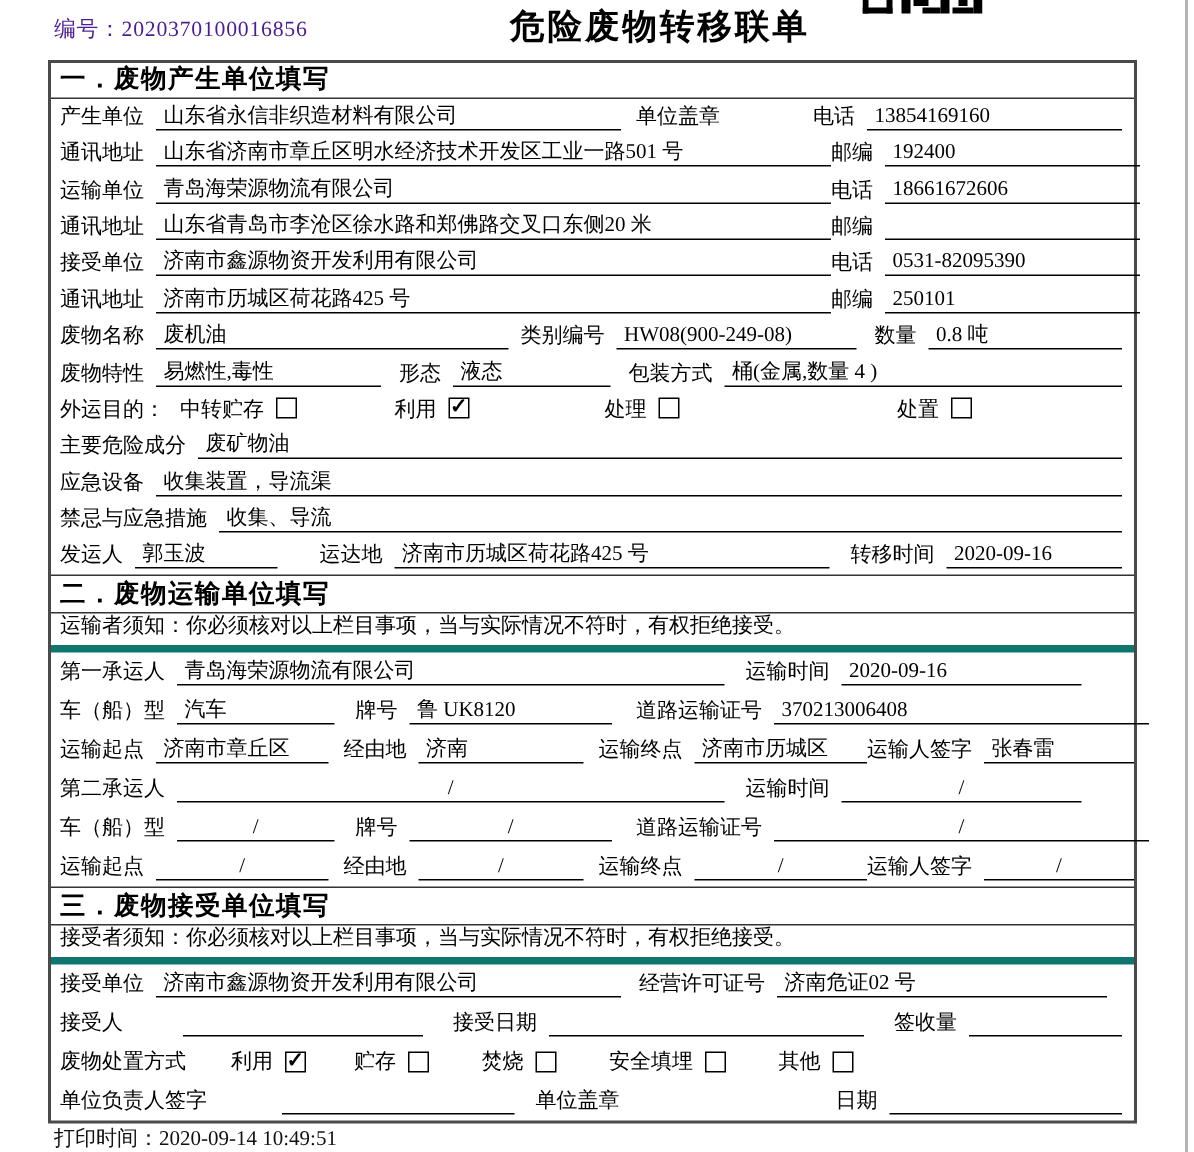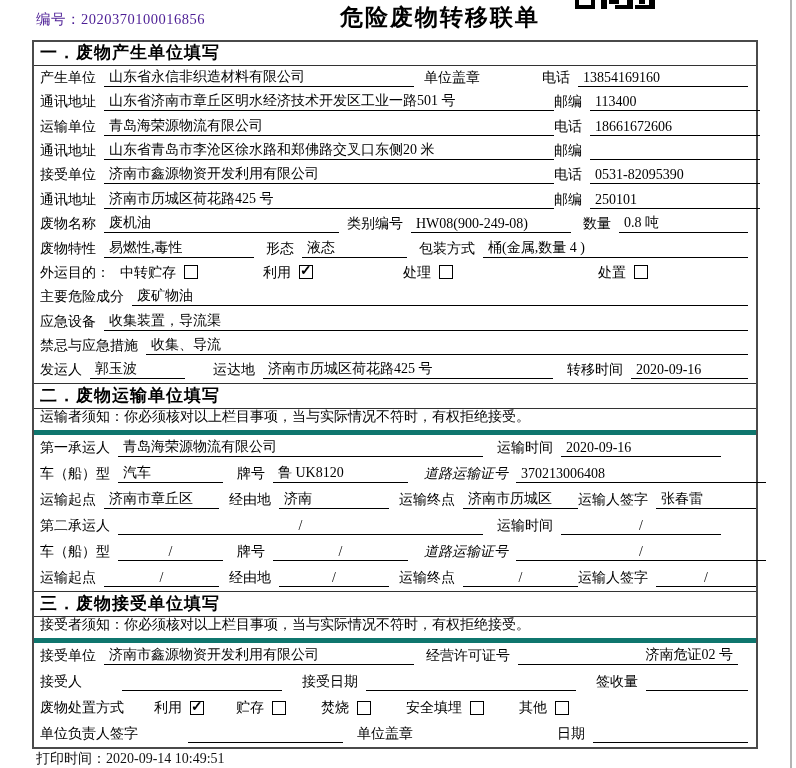--- a/index.html
+++ b/index.html
@@ -22,26 +22,26 @@
   .sec-head{font-weight:bold;font-size:17px;border-bottom:1px solid #333;align-items:center;padding-bottom:2px;
     font-family:"Liberation Sans","DejaVu Sans",sans-serif;letter-spacing:1px;}
   .sec2 .sec-head,.sec3 .sec-head{border-top:1px solid #333;}
   .notice{border-bottom:5px solid #0f766e;}
   .lbl{flex:none;}
   .val{flex:none;border-bottom:1px solid #000;margin-left:8px;padding:0 5px;min-height:15px;}
   .fill{flex:1;}
   .c{text-align:center;}
   .right-grp{margin-left:auto;display:flex;align-items:flex-end;}
   .ml8{margin-left:8px;}.ml10{margin-left:10px;}.ml12{margin-left:12px;}.ml14{margin-left:14px;}
-  .ml16{margin-left:16px;font-style:italic;}.ml20{margin-left:20px;}.ml28{margin-left:28px;}.ml30{margin-left:30px;}
+  .ml16{margin-left:16px;}.ml20{margin-left:20px;}.ml28{margin-left:28px;}.ml30{margin-left:30px;}
   .ml32{margin-left:32px;}.ml35{margin-left:35px;}.ml40{margin-left:40px;}
   .ml50{margin-left:50px;}.ml65{margin-left:65px;}.ml90{margin-left:90px;}.ml145{margin-left:145px;}
   .w85{width:85px;}.w90{width:90px;}.w95{width:95px;}.w100{width:100px;}.w105{width:105px;}
   .w125{width:125px;}.w140{width:140px;}.w145{width:145px;}.w150{width:150px;}.w160{width:160px;}
-  .w200{width:200px;}.w210{width:210px;text-align:right;}.w225{width:225px;}.w240{width:240px;}.w280{width:280px;}
+  .w200{width:200px;}.w210{width:210px;}.w225{width:225px;}.w240{width:240px;}.w280{width:280px;}
   .w300{width:300px;}.w355{width:355px;}.w440{width:440px;}
   
   .opt{display:flex;align-items:center;justify-content:flex-end;}
   .cb{width:12px;height:12px;border:1px solid #000;display:inline-block;margin-left:8px;margin-bottom:1px;
       position:relative;flex:none;background:#fff;}
   .cb.checked::after{content:"\2713";position:absolute;left:0px;top:-4px;font-size:14px;font-weight:bold;color:#000;}
   
   .print-line{position:absolute;left:36px;top:750px;font-size:14px;color:#111;}
 </style>
 </head>
@@ -79,21 +79,21 @@
           <span class="lbl">电话</span>
           <span class="val w160">13854169160</span>
         </span>
       </div>
 
       <div class="trow">
         <span class="lbl">通讯地址</span>
         <span class="val w440">山东省济南市章丘区明水经济技术开发区工业一路501 号</span>
         <span class="right-grp">
           <span class="lbl">邮编</span>
-          <span class="val w160">113400</span>
+          <span class="val w160">192400</span>
         </span>
       </div>
 
       <div class="trow">
         <span class="lbl">运输单位</span>
         <span class="val w440">青岛海荣源物流有限公司</span>
         <span class="right-grp">
           <span class="lbl">电话</span>
           <span class="val w160">18661672606</span>
         </span>

